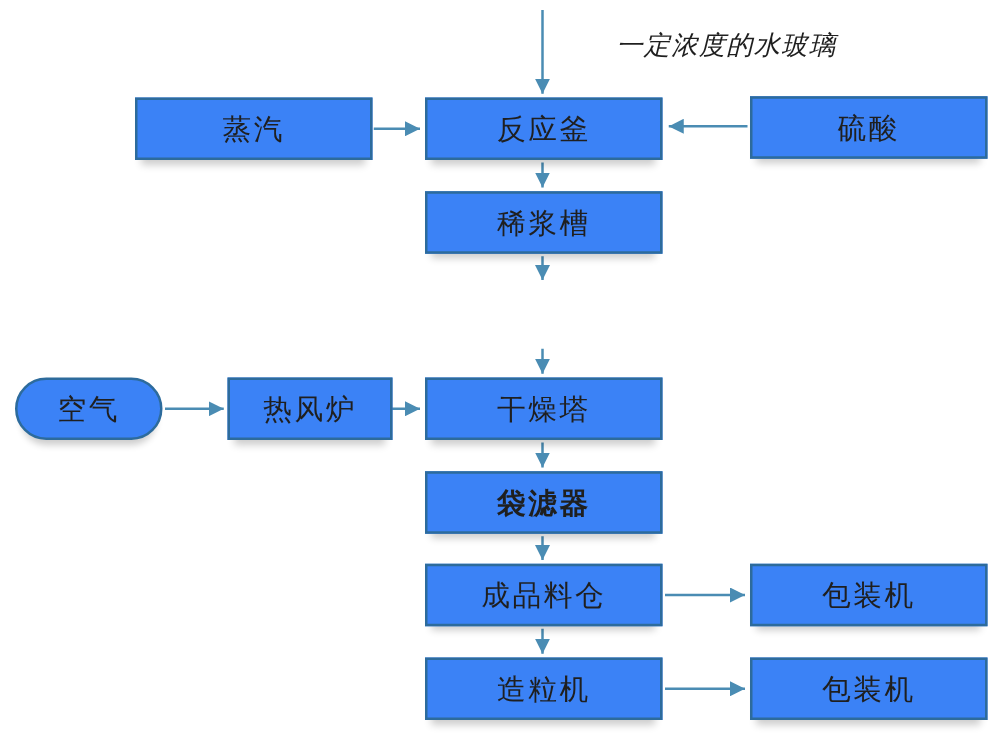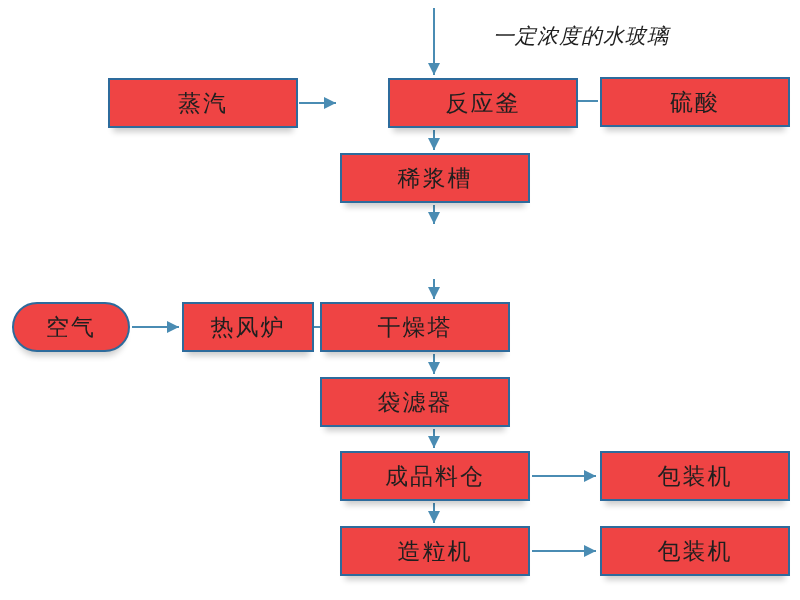--- a/index.html
+++ b/index.html
@@ -28,21 +28,21 @@
   }
   .arrow-layer line {
     stroke: var(--arrow);
     stroke-width: 2;
   }
   .arrow-layer marker path {
     fill: var(--arrow);
   }
   .node {
     position: absolute;
-    background: #ef4444;
+    background: #3b82f6;
     border: 2px solid var(--box-border);
     display: flex;
     align-items: center;
     justify-content: center;
     box-shadow: 0 9px 6px -5px rgba(0,0,0,0.20);
   }
   .node span {
     font-size: 23px;
     color: var(--text);
     letter-spacing: 2px;
@@ -82,46 +82,46 @@
     <line x1="434" y1="503" x2="434" y2="523" marker-end="url(#ah)"></line>
     <line x1="532" y1="551" x2="596" y2="551" marker-end="url(#ah)"></line>
   </svg>
 
   <div class="feed-label" style="left:493px; top:22px;">一定浓度的水玻璃</div>
 
   <div class="node" style="left:108px; top:78px; width:190px; height:50px;">
     <span>蒸汽</span>
   </div>
 
-  <div class="node" style="left:340px; top:78px; width:190px; height:50px;margin-left:48px;">
+  <div class="node" style="left:340px; top:78px; width:190px; height:50px;">
     <span>反应釜</span>
   </div>
 
   <div class="node" style="left:600px; top:77px; width:190px; height:50px;">
     <span>硫酸</span>
   </div>
 
   <div class="node" style="left:340px; top:153px; width:190px; height:50px;">
     <span>稀浆槽</span>
   </div>
 
 
   <div class="node" style="left:12px; top:302px; width:118px; height:50px;border-radius:25px;">
     <span>空气</span>
   </div>
 
   <div class="node" style="left:182px; top:302px; width:132px; height:50px;font-family:Liberation Serif, serif;">
     <span>热风炉</span>
   </div>
 
-  <div class="node" style="left:320px; top:302px; width:190px; height:50px;">
+  <div class="node" style="left:340px; top:302px; width:190px; height:50px;">
     <span>干燥塔</span>
   </div>
 
-  <div class="node" style="left:320px; top:377px; width:190px; height:50px;">
+  <div class="node" style="left:340px; top:377px; width:190px; height:50px;font-weight:bold;">
     <span>袋滤器</span>
   </div>
 
   <div class="node" style="left:340px; top:451px; width:190px; height:50px;align-items:center;">
     <span>成品料仓</span>
   </div>
 
   <div class="node" style="left:600px; top:451px; width:190px; height:50px;">
     <span>包装机</span>
   </div>

